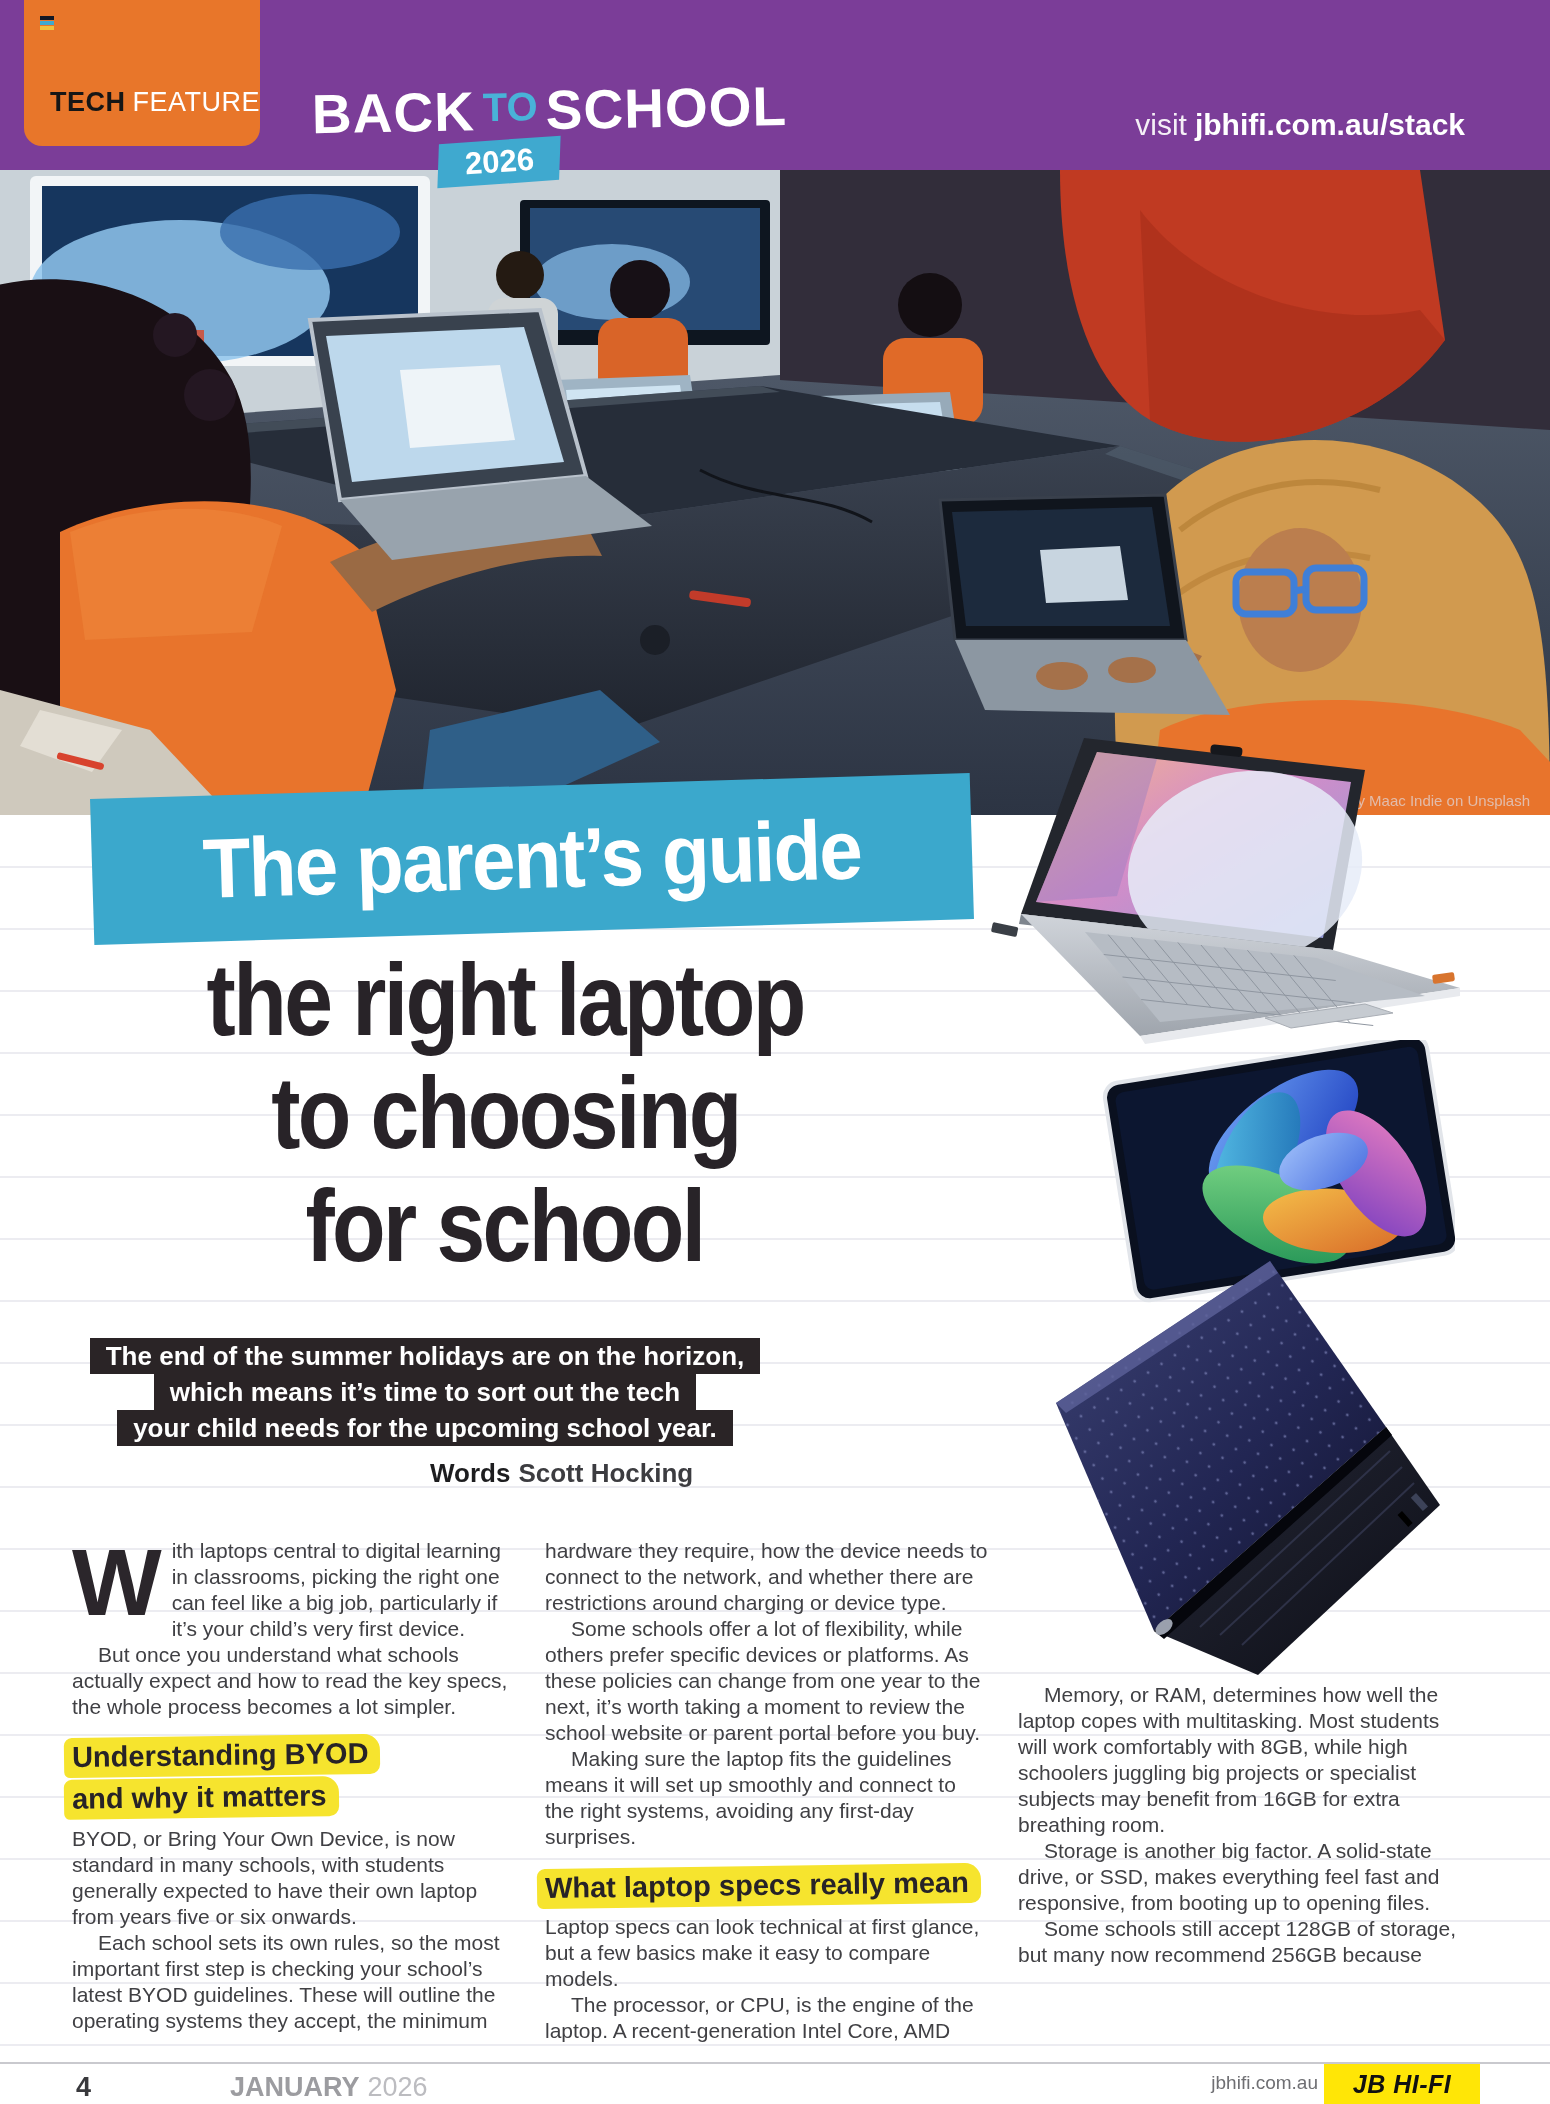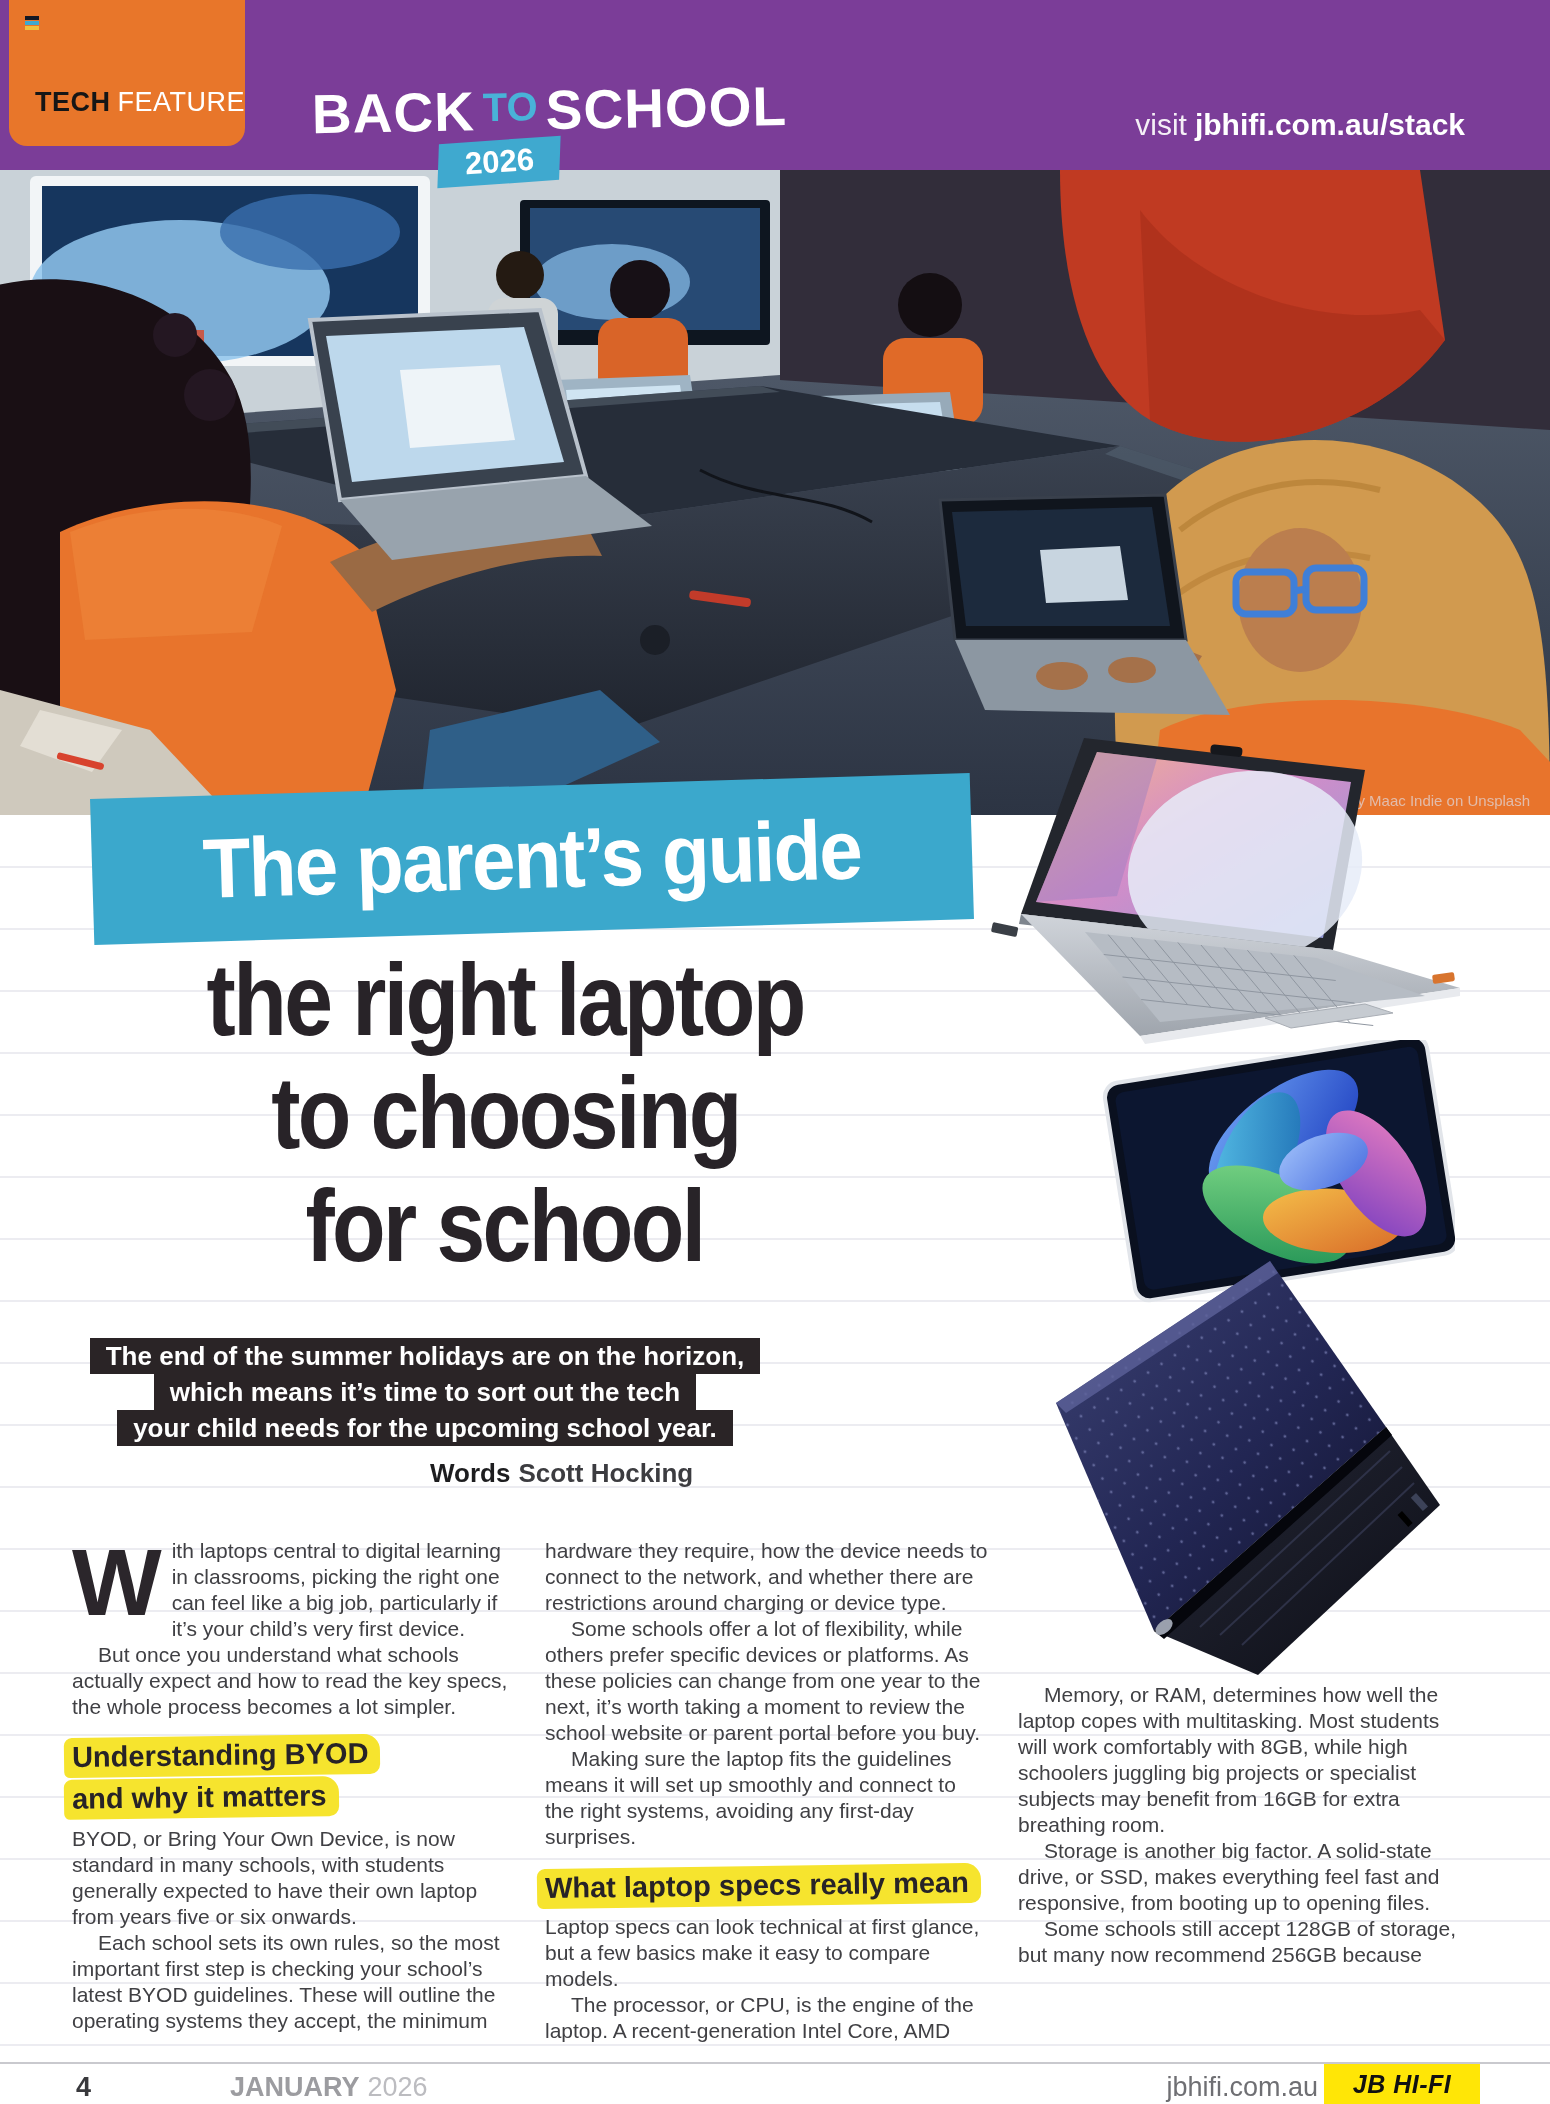--- a/index.html
+++ b/index.html
@@ -2,21 +2,21 @@
 <html><head>
 <meta charset="utf-8">
 <style>
   html,body{margin:0;padding:0;background:#ffffff;}
   body{width:1550px;height:2104px;font-family:"Liberation Sans",sans-serif;}
   .page{position:relative;width:1550px;height:2104px;overflow:hidden;
     background-color:#ffffff;
     background-image:repeating-linear-gradient(to bottom,#ffffff 0px,#ffffff 60px,#ececf1 60px,#ececf1 62px);}
   
   .header{position:absolute;left:0;top:0;width:1550px;height:170px;background:#7b3d98;z-index:2;}
-  .tech-tag{position:absolute;left:9px;top:0;width:236px;height:146px;background:#e8762a;border-radius:0 0 18px 18px;}
+  .tech-tag{position:absolute;left:24px;top:0;width:236px;height:146px;background:#e8762a;border-radius:0 0 18px 18px;}
   .stripes{position:absolute;left:16px;top:16px;width:14px;}
   .stripes i{display:block;width:14px;height:4px;margin-bottom:1px;}
   .stripes .s1{background:#141824;}
   .stripes .s2{background:#3fa9cf;}
   .stripes .s3{background:#f0c03c;}
   .tag-label{position:absolute;left:26px;bottom:28px;font-size:27px;letter-spacing:.5px;white-space:nowrap;}
   .tag-tech{font-weight:900;color:#161616;}
   .tag-feature{font-weight:400;color:#ffffff;margin-left:7px;}
   .title-wrap{position:absolute;left:312px;top:78px;white-space:nowrap;transform:rotate(-1deg);}
   .t-back,.t-school{font-size:55px;font-weight:900;color:#ffffff;letter-spacing:1px;}
@@ -60,21 +60,21 @@
   
   .laptop-grey{position:absolute;left:935px;top:728px;width:525px;height:335px;z-index:4;}
   .tablet-2in1{position:absolute;left:1085px;top:1040px;width:370px;height:270px;z-index:4;}
   .laptop-navy{position:absolute;left:1030px;top:1255px;width:420px;height:420px;z-index:4;}
   
   .footer-rule{position:absolute;left:0;top:2062px;width:1550px;height:2px;background:#c9c9ce;z-index:3;}
   .page-num{position:absolute;left:76px;top:2072px;font-size:27px;font-weight:700;color:#38383c;z-index:3;}
   .month-line{position:absolute;left:230px;top:2072px;font-size:27px;z-index:3;white-space:nowrap;}
   .f-month{font-weight:700;color:#9c9ca0;}
   .f-year{font-weight:400;color:#bcbcc0;margin-left:8px;}
-  .site{position:absolute;right:232px;top:2072px;font-size:27px;color:#6f6f73;z-index:3;}
+  .site{position:absolute;right:232px;top:2072px;font-size:19px;color:#6f6f73;z-index:3;}
   .jb-logo{position:absolute;right:70px;top:2064px;width:156px;height:40px;background:#ffe606;
     display:flex;align-items:center;justify-content:center;z-index:3;}
   .jb-logo span{font-size:25px;font-weight:900;font-style:italic;color:#111111;letter-spacing:.5px;}
 </style>
 </head>
 <body>
 
 <div class="page">
 
   <div class="header">

